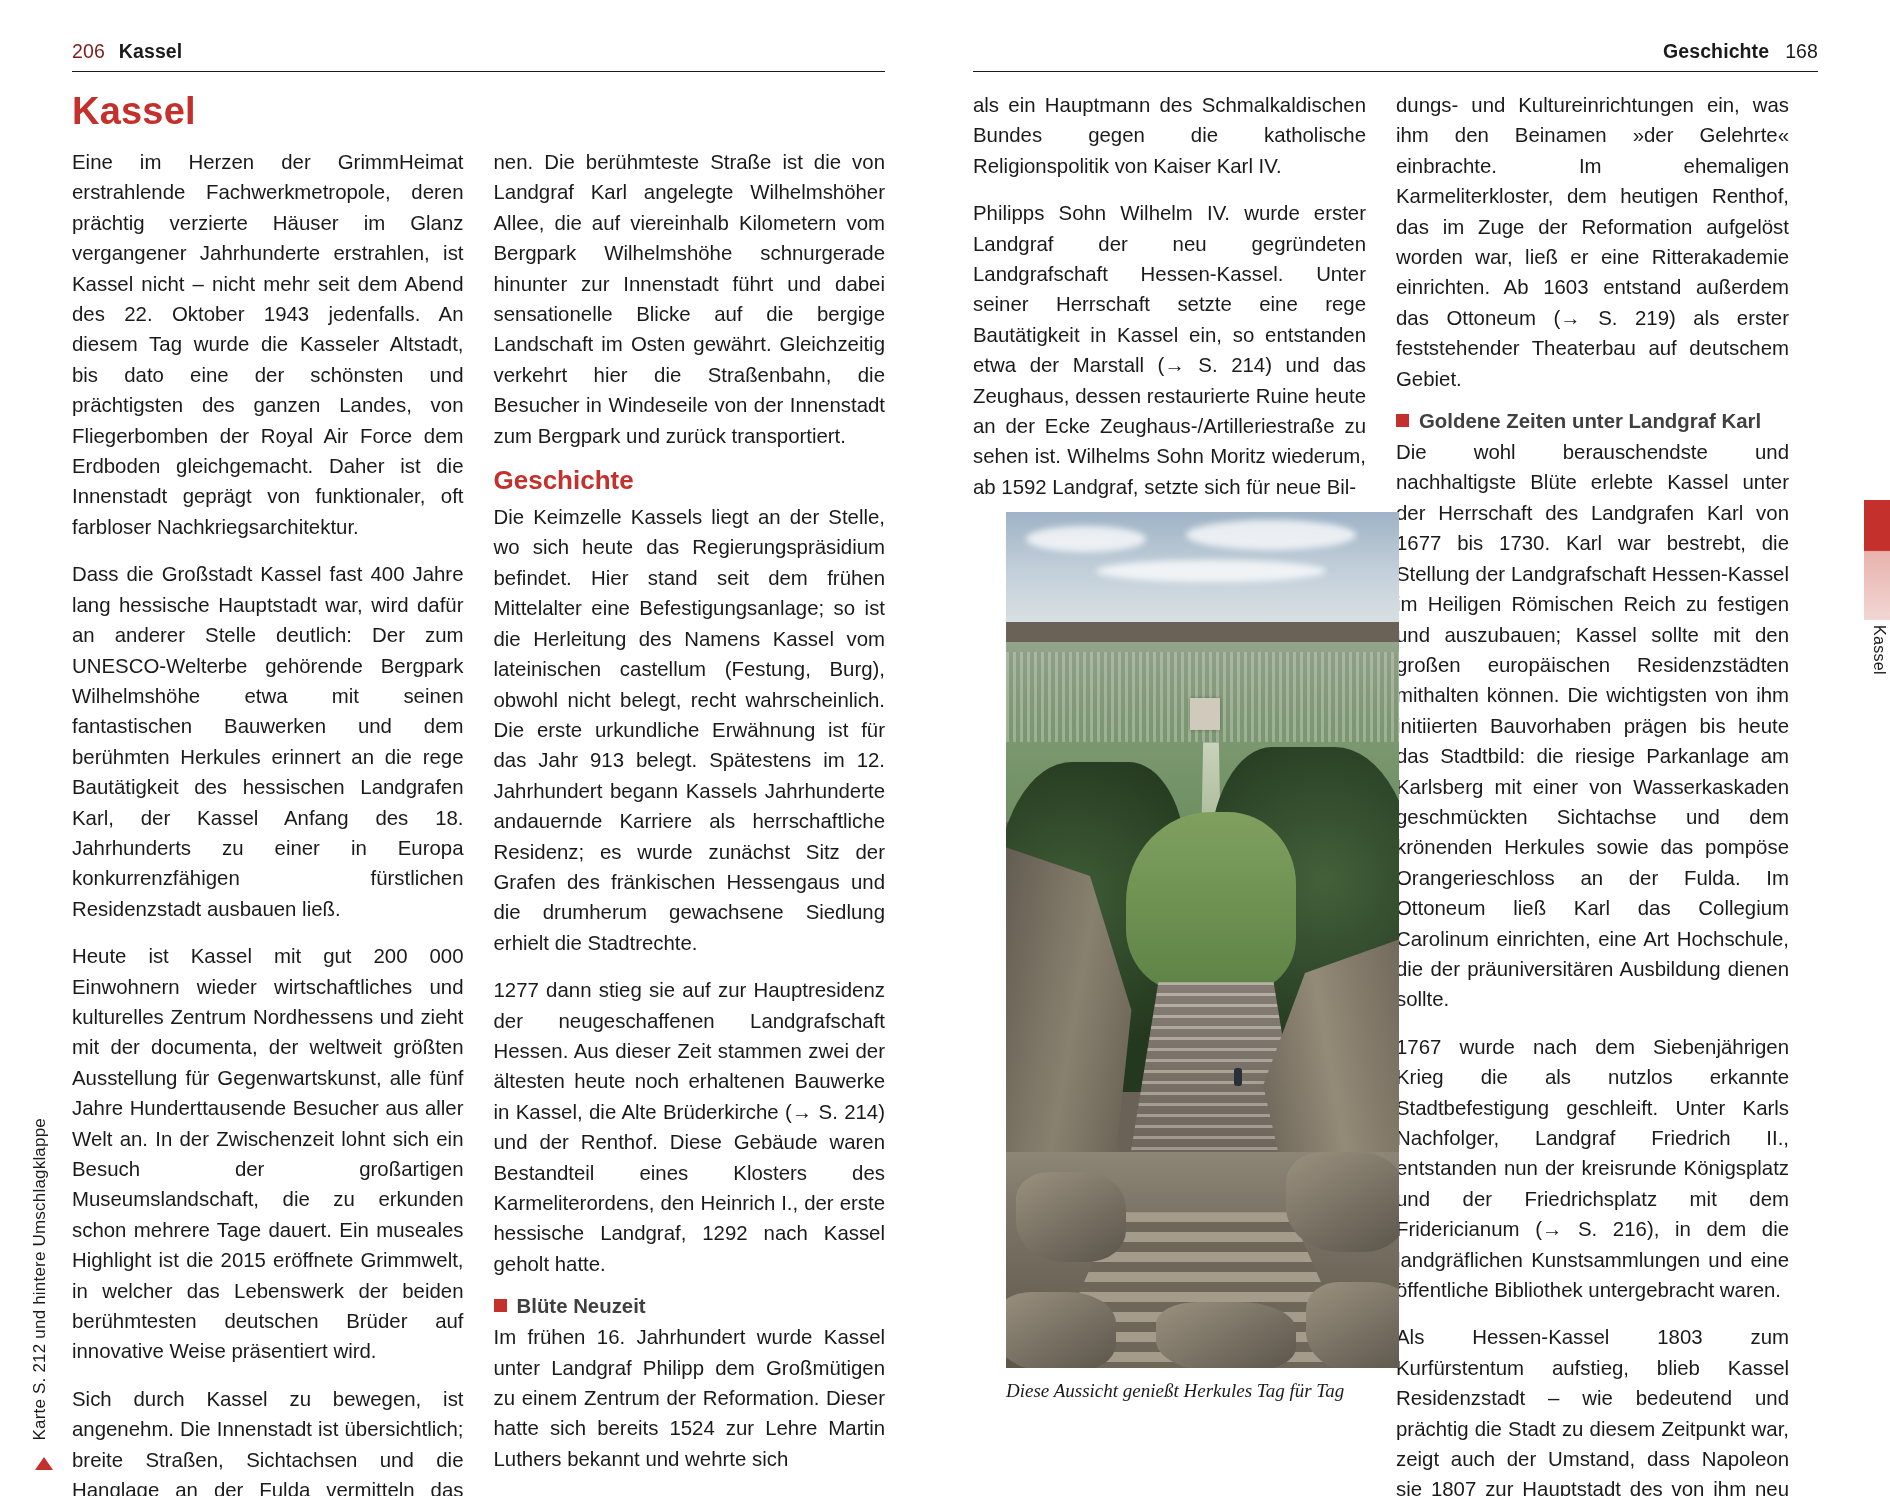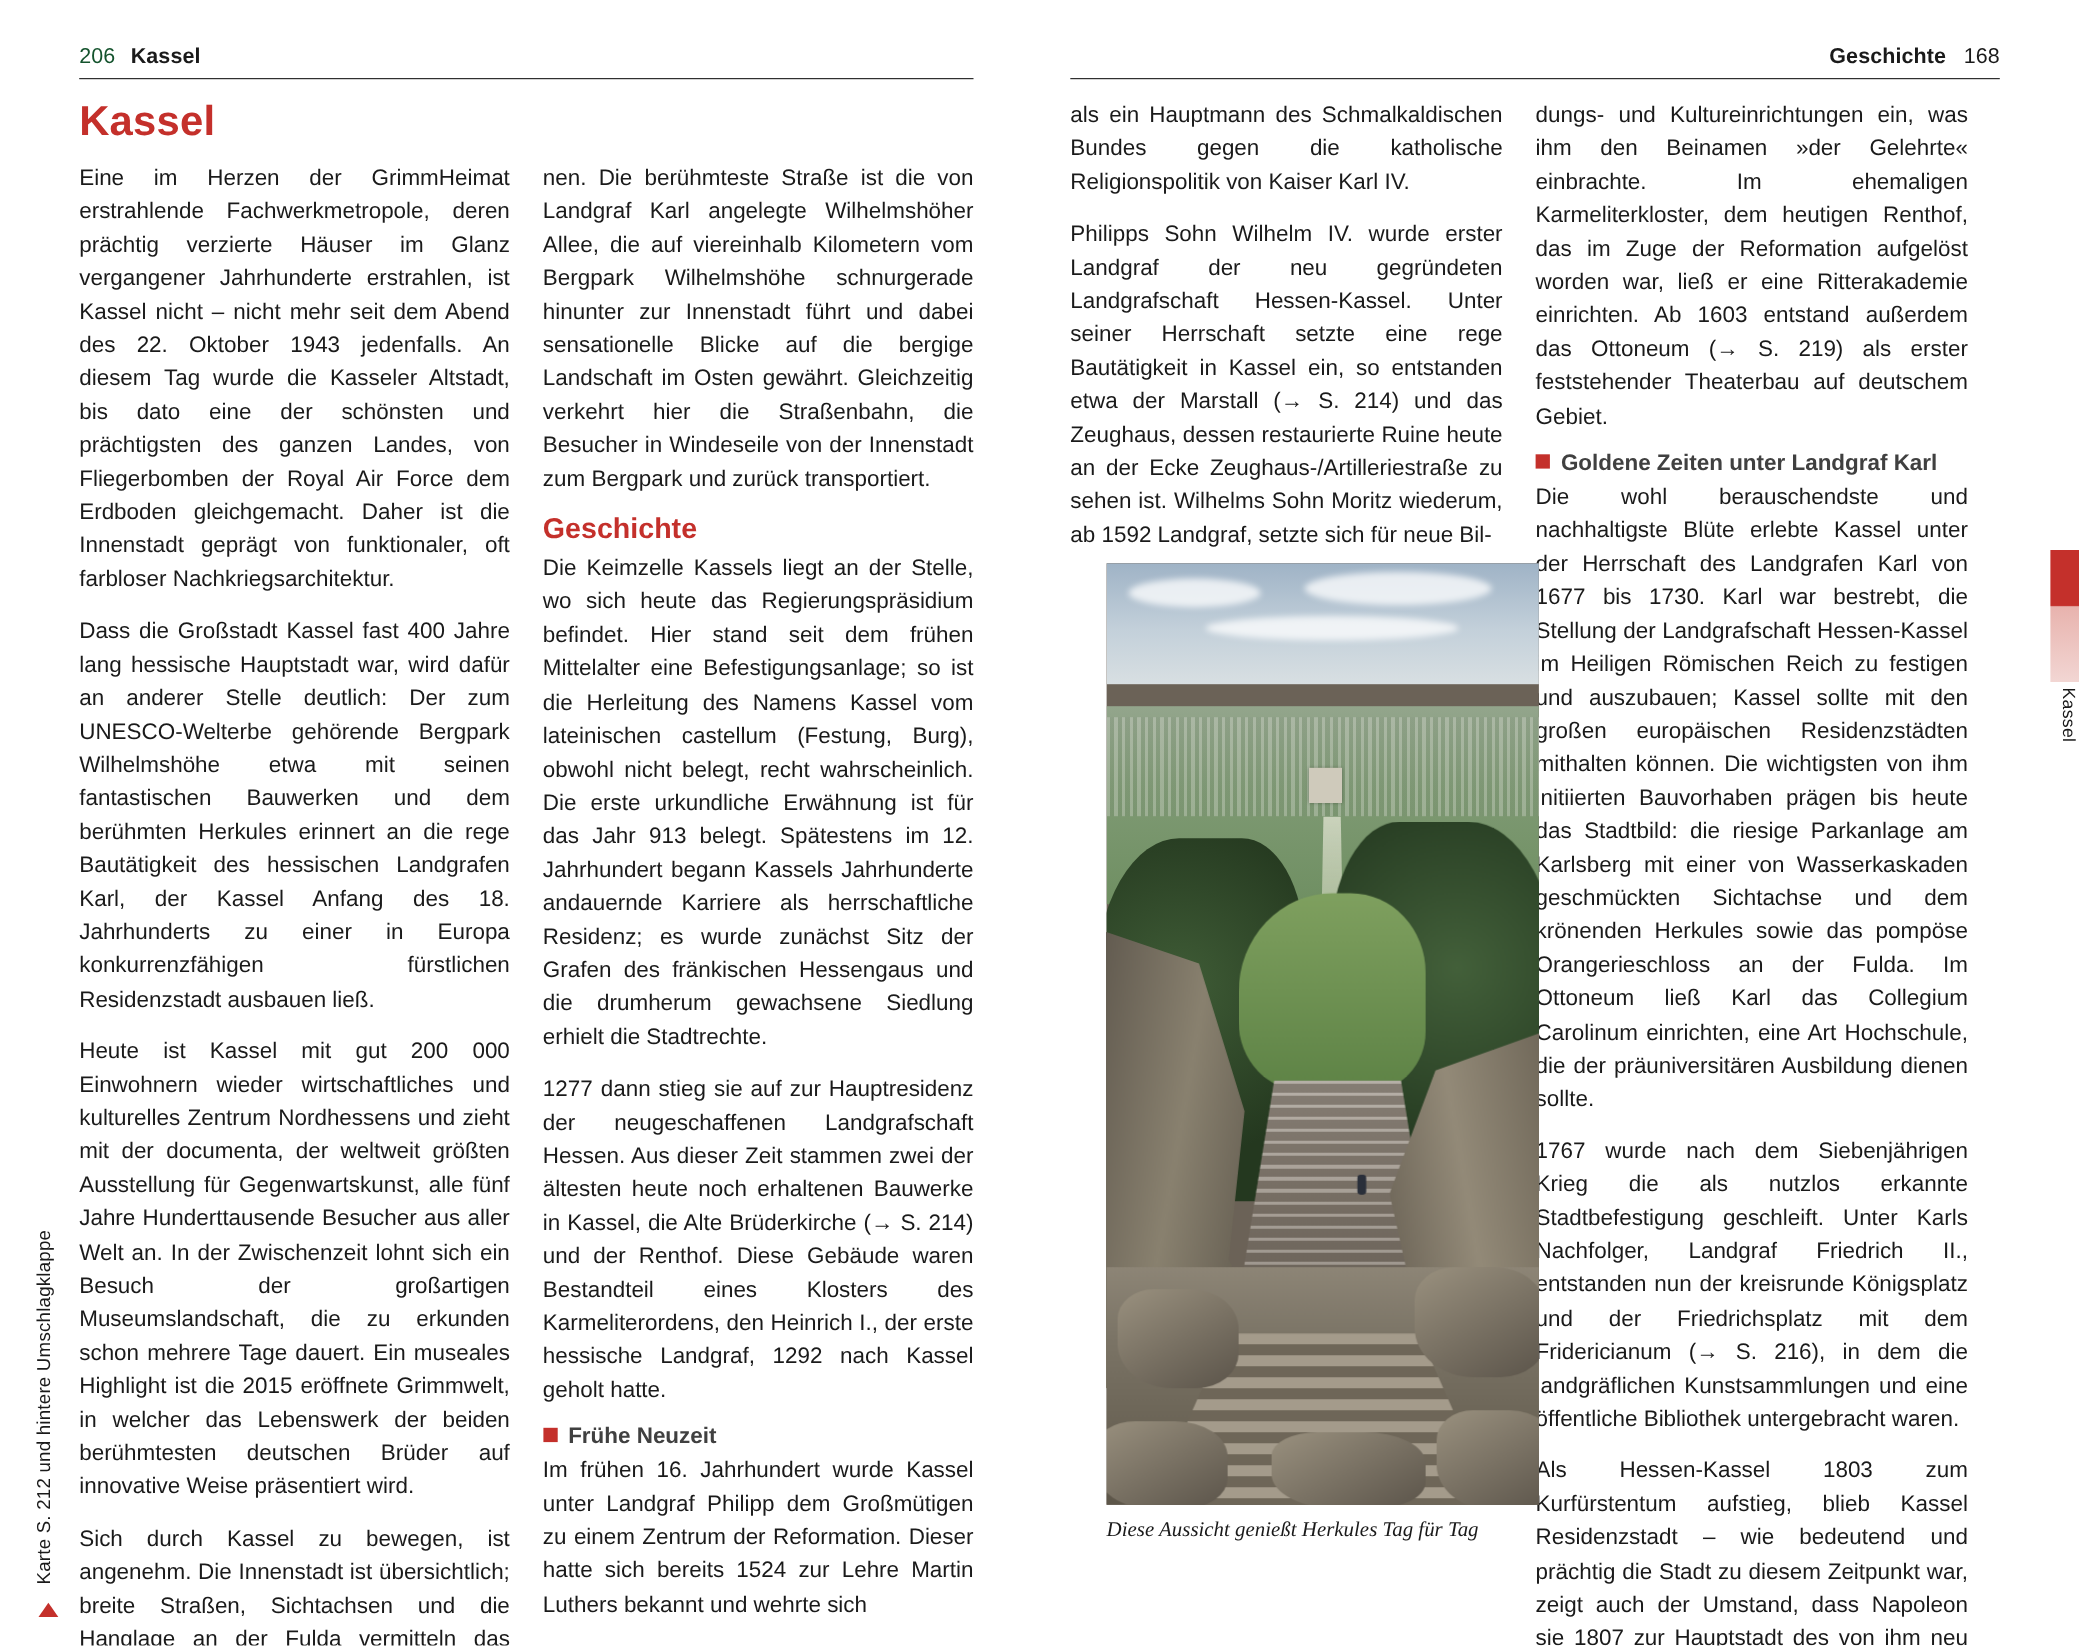--- a/index.html
+++ b/index.html
@@ -36,21 +36,21 @@
   .runhead {
     display: flex;
     align-items: baseline;
     font-size: 19.5px;
     letter-spacing: .1px;
     padding-bottom: 8px;
     border-bottom: 1.6px solid #1a1a1a;
     margin-bottom: 18px;
   }
   .runhead.left .folio {
-    color: #14532d;
+    color: #7f1d1d;
     margin-right: 14px;
   }
   .runhead.left .title {
     font-weight: bold;
   }
   .runhead.right {
     justify-content: flex-end;
   }
   .runhead.right .title {
     font-weight: bold;
@@ -346,21 +346,21 @@
       <div class="col">
         <p>nen. Die berühmteste Straße ist die von Landgraf Karl angelegte Wilhelmshöher Allee, die auf viereinhalb Kilometern vom Bergpark Wilhelmshöhe schnurgerade hinunter zur Innenstadt führt und dabei sensationelle Blicke auf die bergige Landschaft im Osten gewährt. Gleichzeitig verkehrt hier die Straßenbahn, die Besucher in Windeseile von der Innenstadt zum Bergpark und zurück transportiert.</p>
 
         <h2 class="sect-title">Geschichte</h2>
 
         <p>Die Keimzelle Kassels liegt an der Stelle, wo sich heute das Regierungspräsidium befindet. Hier stand seit dem frühen Mittelalter eine Befestigungsanlage; so ist die Herleitung des Namens Kassel vom lateinischen castellum (Festung, Burg), obwohl nicht belegt, recht wahrscheinlich. Die erste urkundliche Erwähnung ist für das Jahr 913 belegt. Spätestens im 12. Jahrhundert begann Kassels Jahrhunderte andauernde Karriere als herrschaftliche Residenz; es wurde zunächst Sitz der Grafen des fränkischen Hessengaus und die drumherum gewachsene Siedlung erhielt die Stadtrechte.</p>
         <p>1277 dann stieg sie auf zur Hauptresidenz der neugeschaffenen Landgrafschaft Hessen. Aus dieser Zeit stammen zwei der ältesten heute noch erhaltenen Bauwerke in Kassel, die Alte Brüderkirche (→ S. 214) und der Renthof. Diese Gebäude waren Bestandteil eines Klosters des Karmeliterordens, den Heinrich I., der erste hessische Landgraf, 1292 nach Kassel geholt hatte.</p>
 
         <div class="subsect">
           <span class="sq"></span>
-          <span class="lbl">Frühe Neuzeit</span>
+          <span class="lbl">Blüte Neuzeit</span>
         </div>
 
         <p>Im frühen 16. Jahrhundert wurde Kassel unter Landgraf Philipp dem Großmütigen zu einem Zentrum der Reformation. Dieser hatte sich bereits 1524 zur Lehre Martin Luthers bekannt und wehrte sich</p>
       </div>
 
     </div>
 
     <div class="sidenote">Karte S. 212 und hintere Umschlagklappe</div>
     <div class="side-tri"></div>
   </div>

